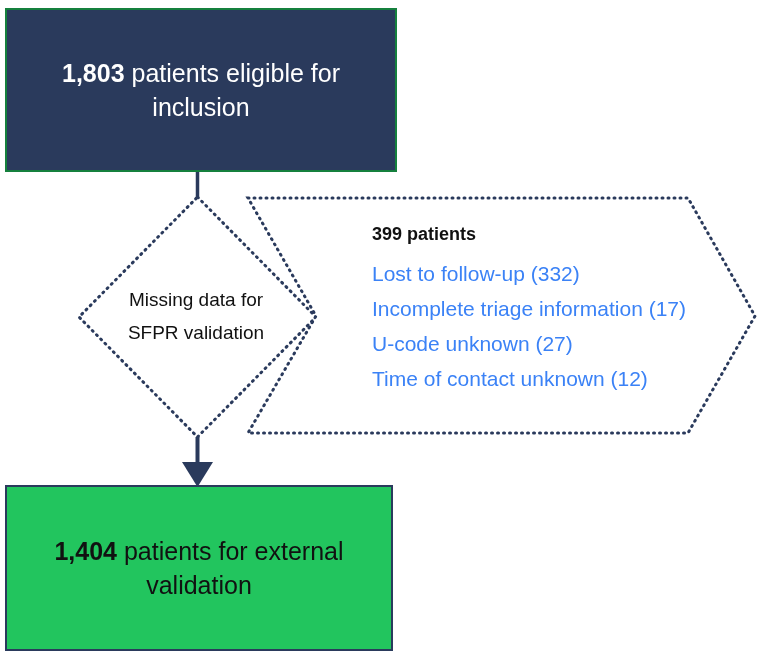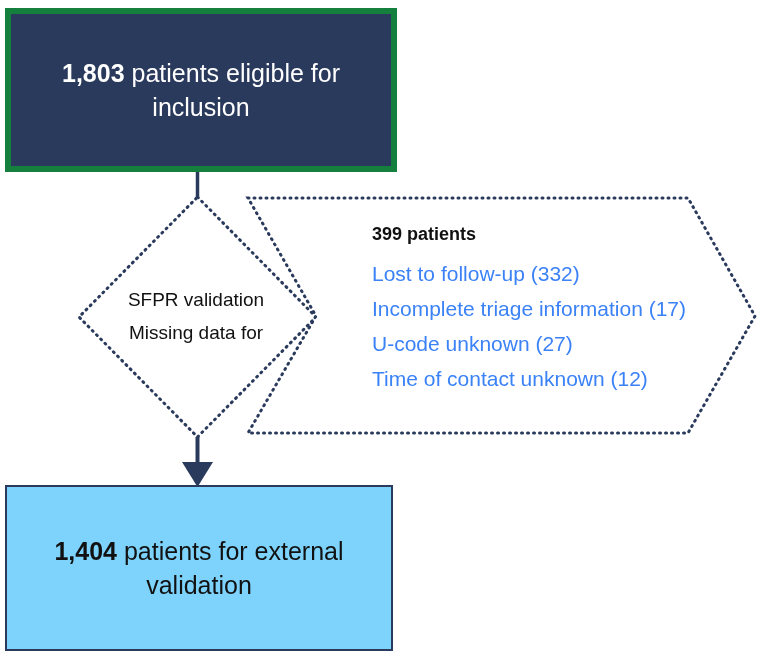--- a/index.html
+++ b/index.html
@@ -22,21 +22,21 @@
 
   
   .box-top {
     position: absolute;
     left: 5px;
     top: 8px;
     width: 392px;
     height: 164px;
     box-sizing: border-box;
     background: #2a3a5c;
-    border: 6px solid #15803d;
+    border: 2px solid #15803d;
     display: flex;
     align-items: center;
     justify-content: center;
     text-align: center;
   }
   .box-top .txt {
     color: #ffffff;
     font-size: 25px;
     line-height: 34px;
     padding: 0 14px;
@@ -47,21 +47,21 @@
   }
 
   
   .box-bottom {
     position: absolute;
     left: 5px;
     top: 485px;
     width: 388px;
     height: 166px;
     box-sizing: border-box;
-    background: #7dd3fc;
+    background: #22c55e;
     border: 2px solid #2a3a5c;
     display: flex;
     align-items: center;
     justify-content: center;
     text-align: center;
   }
   .box-bottom .txt {
     color: #111111;
     font-size: 25px;
     line-height: 34px;
@@ -136,22 +136,22 @@
     <polygon points="197.5,487 182,462 213,462" fill="#2a3a5c"></polygon>
   </svg>
 
   <div class="box-top">
     <div class="txt">
       <b>1,803</b><span> patients eligible for inclusion</span>
     </div>
   </div>
 
   <div class="diamond-label">
+    <div>Missing data for</div>
     <div>SFPR validation</div>
-    <div>Missing data for</div>
   </div>
 
   <div class="callout-text">
     <div class="hdr">399 patients</div>
     <div class="item">Lost to follow-up (332)</div>
     <div class="item">Incomplete triage information (17)</div>
     <div class="item">U-code unknown (27)</div>
     <div class="item">Time of contact unknown (12)</div>
   </div>
 

